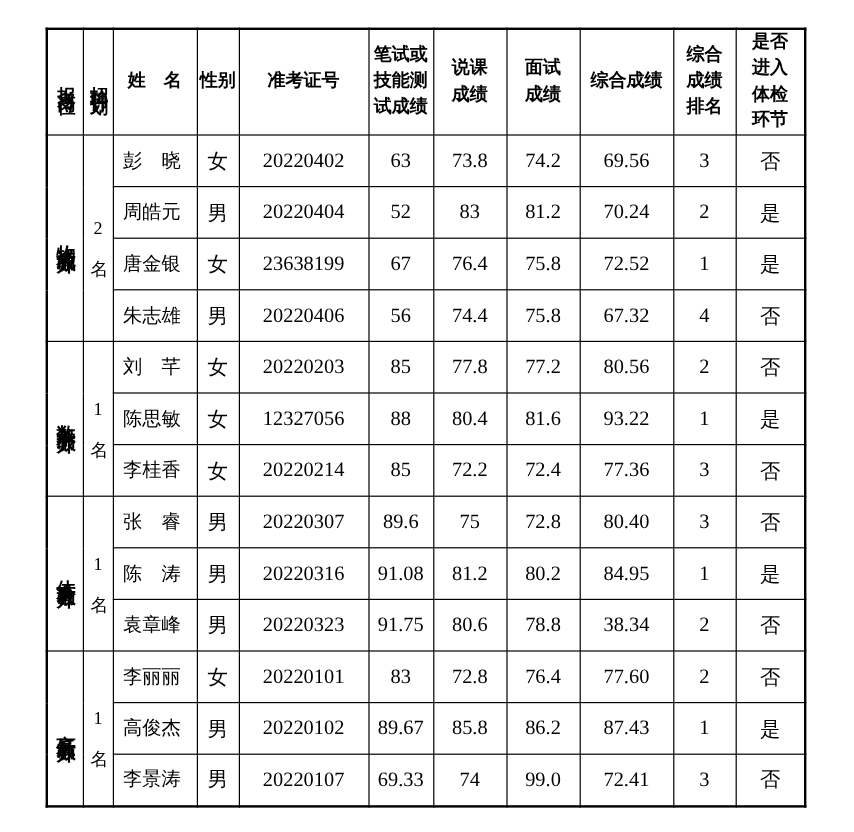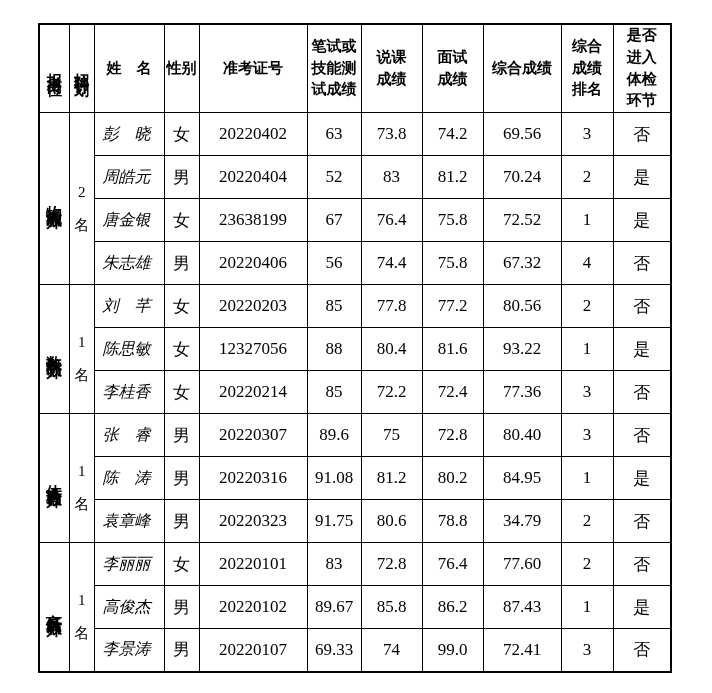--- a/index.html
+++ b/index.html
@@ -34,21 +34,20 @@
     line-height: 1.45;
     white-space: pre-line;
   }
   .results td {
     font-size: 17px;
   }
   td.name-cell {
     text-align: left;
     padding-left: 8px;
     font-size: 16px;
-    font-style: italic;
   }
   .vtext {
     writing-mode: vertical-rl;
     text-orientation: upright;
     letter-spacing: 3px;
     line-height: 1.1;
     display: inline-block;
   }
   td.position-cell { font-weight: bold; font-size: 16px; }
   td.plan-cell { font-size: 15px; font-weight: normal; }
@@ -204,21 +203,21 @@
       <td>1</td>
       <td>是</td>
     </tr>
     <tr>
       <td class="name-cell">袁章峰</td>
       <td>男</td>
       <td>20220323</td>
       <td>91.75</td>
       <td>80.6</td>
       <td>78.8</td>
-      <td>34.79</td>
+      <td>38.34</td>
       <td>2</td>
       <td>否</td>
     </tr>
 
     <tr>
       <td class="position-cell" rowspan="3"><span class="vtext">烹饪教师</span></td>
       <td class="plan-cell" rowspan="3"><span class="vtext">1名</span></td>
       <td class="name-cell">李丽丽</td>
       <td>女</td>
       <td>20220101</td>

